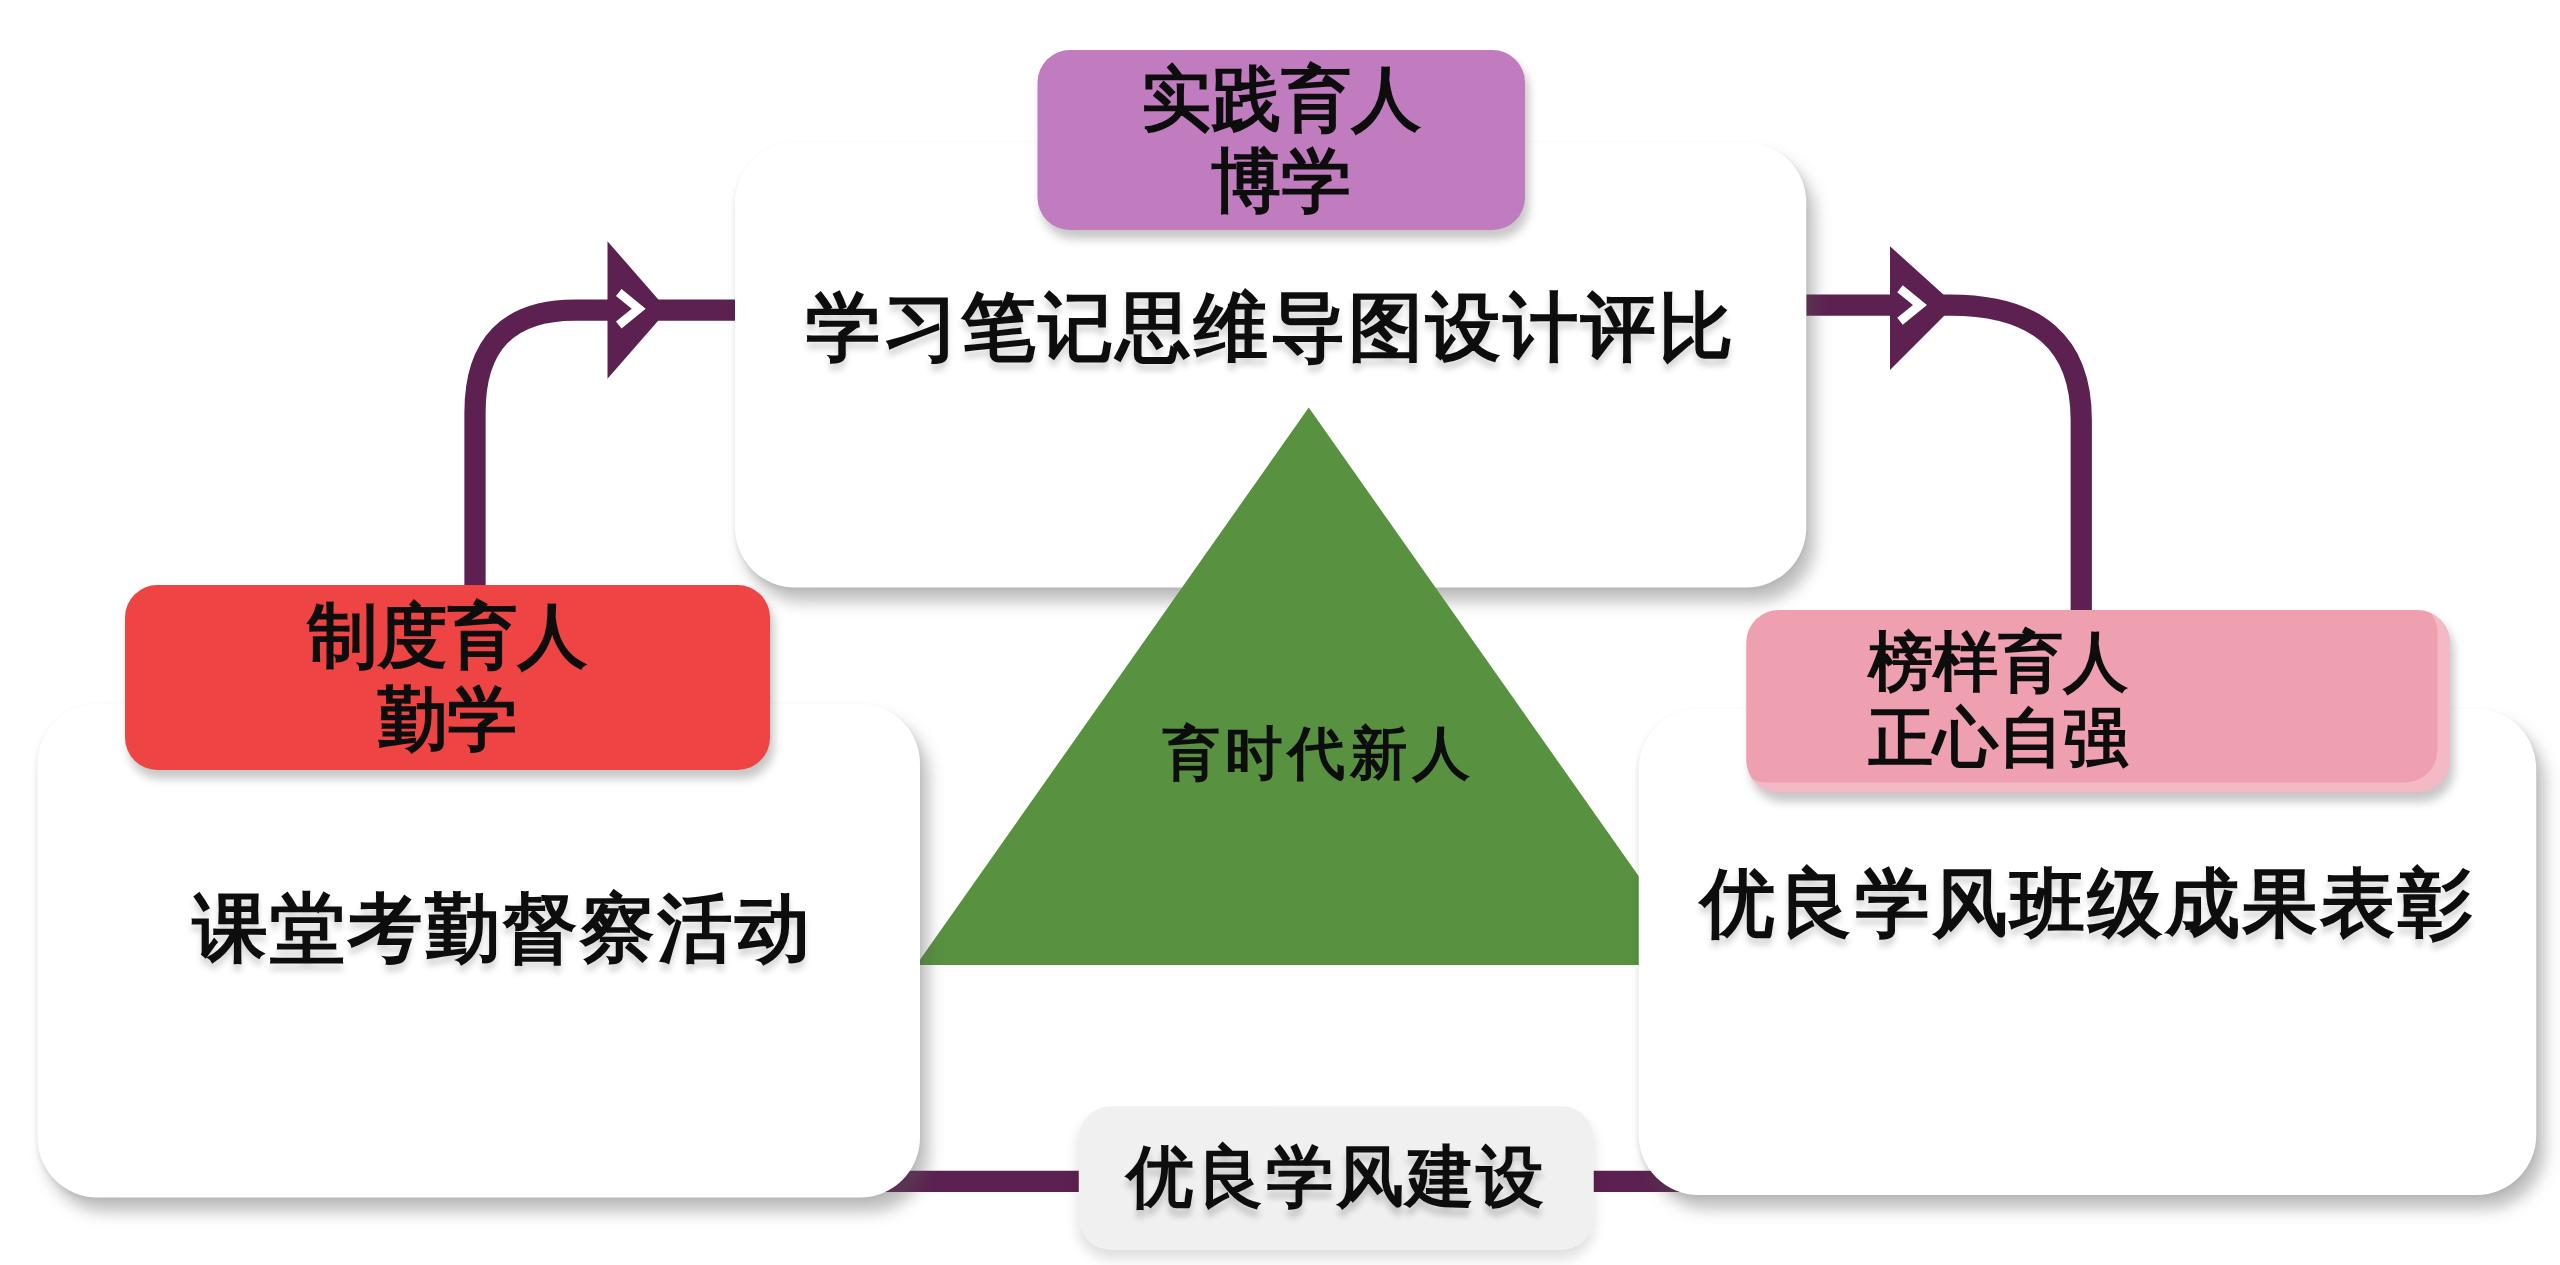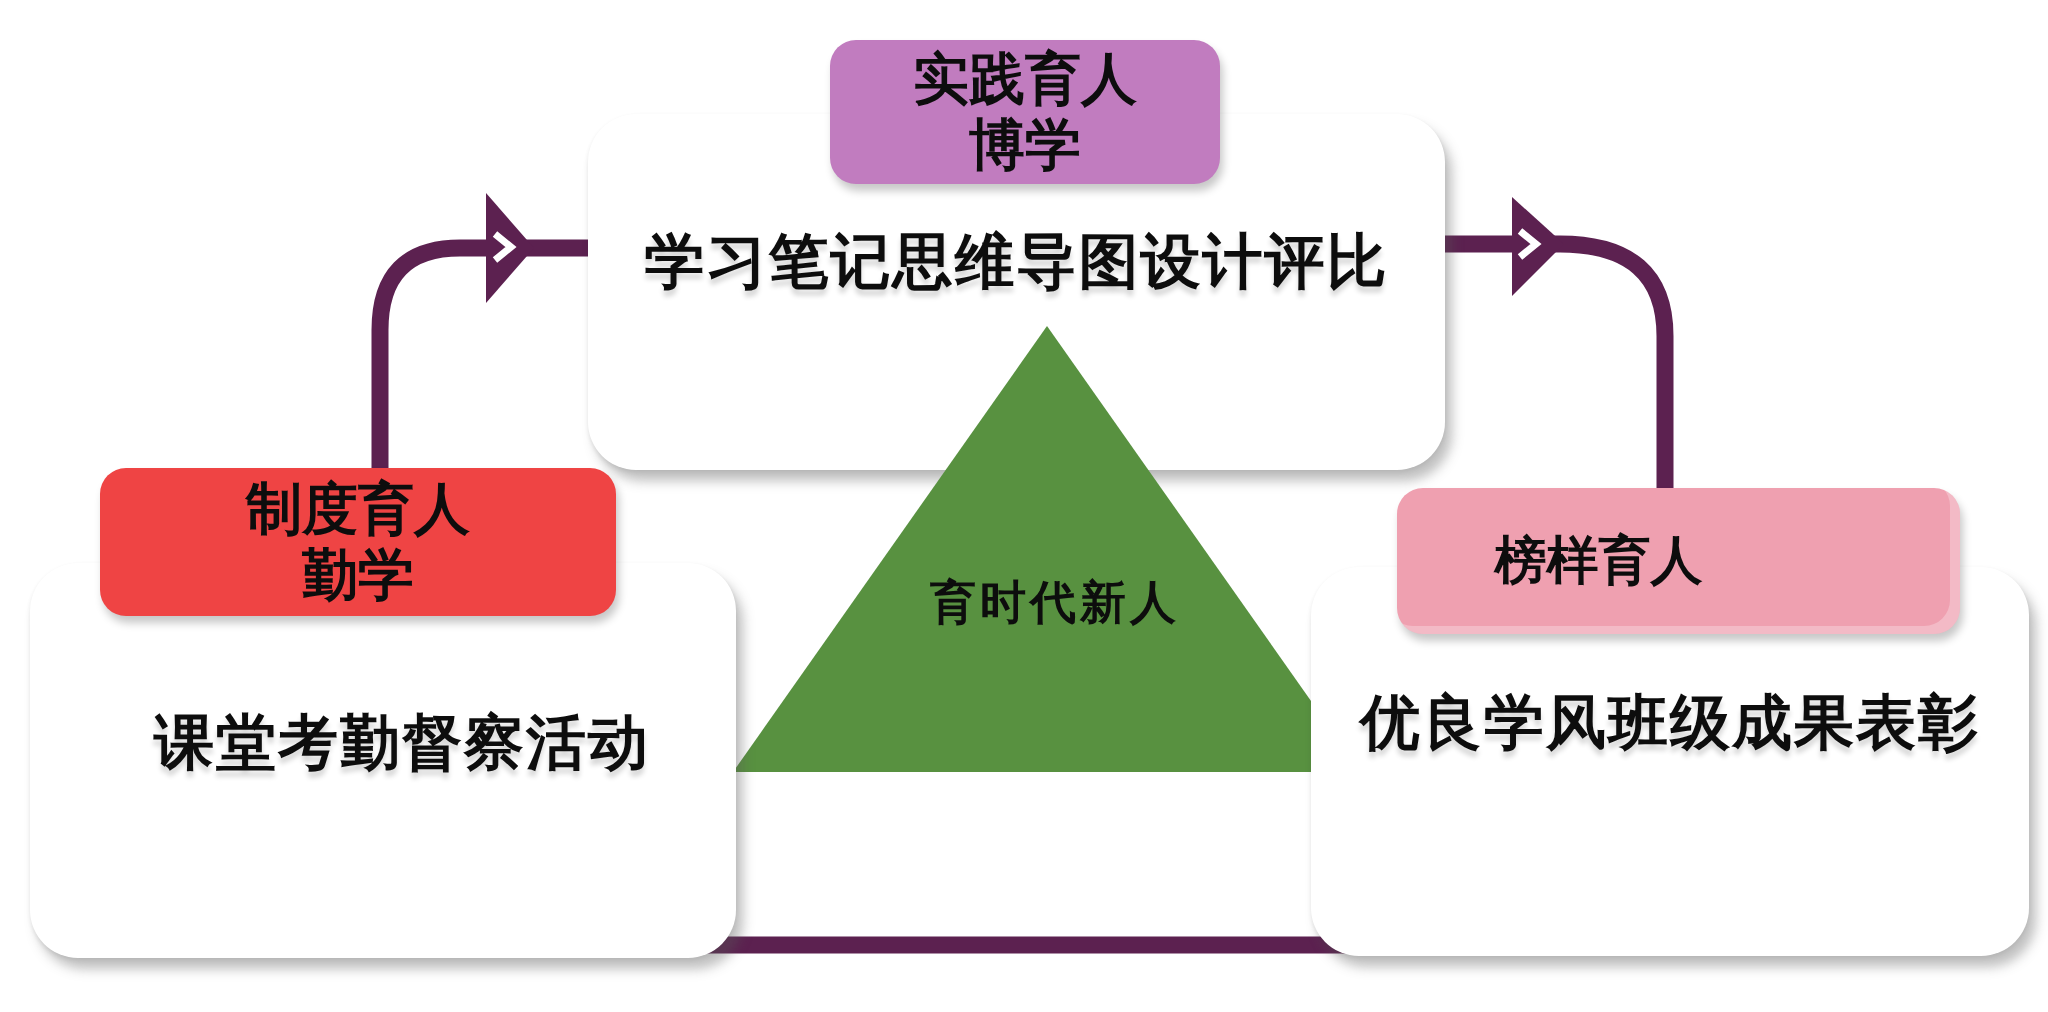--- a/index.html
+++ b/index.html
@@ -90,16 +90,20 @@
     <div class="bl">博学</div>
   </div>
 
   <div class="badge left-badge z5" style="background: #ef4444;">
     <div class="bl">制度育人</div>
     <div class="bl">勤学</div>
   </div>
 
   <div class="badge right-badge z5" style="background: rgb(239, 160, 176);">
     <div class="bl">榜样育人</div>
+    <div class="bl">正心自强</div>
   </div>
 
+  <div class="bottom-box z5" style="background: rgb(241, 240, 241);">
+    <span>优良学风建设</span>
+  </div>
 
 </div>
 
 </body></html>

